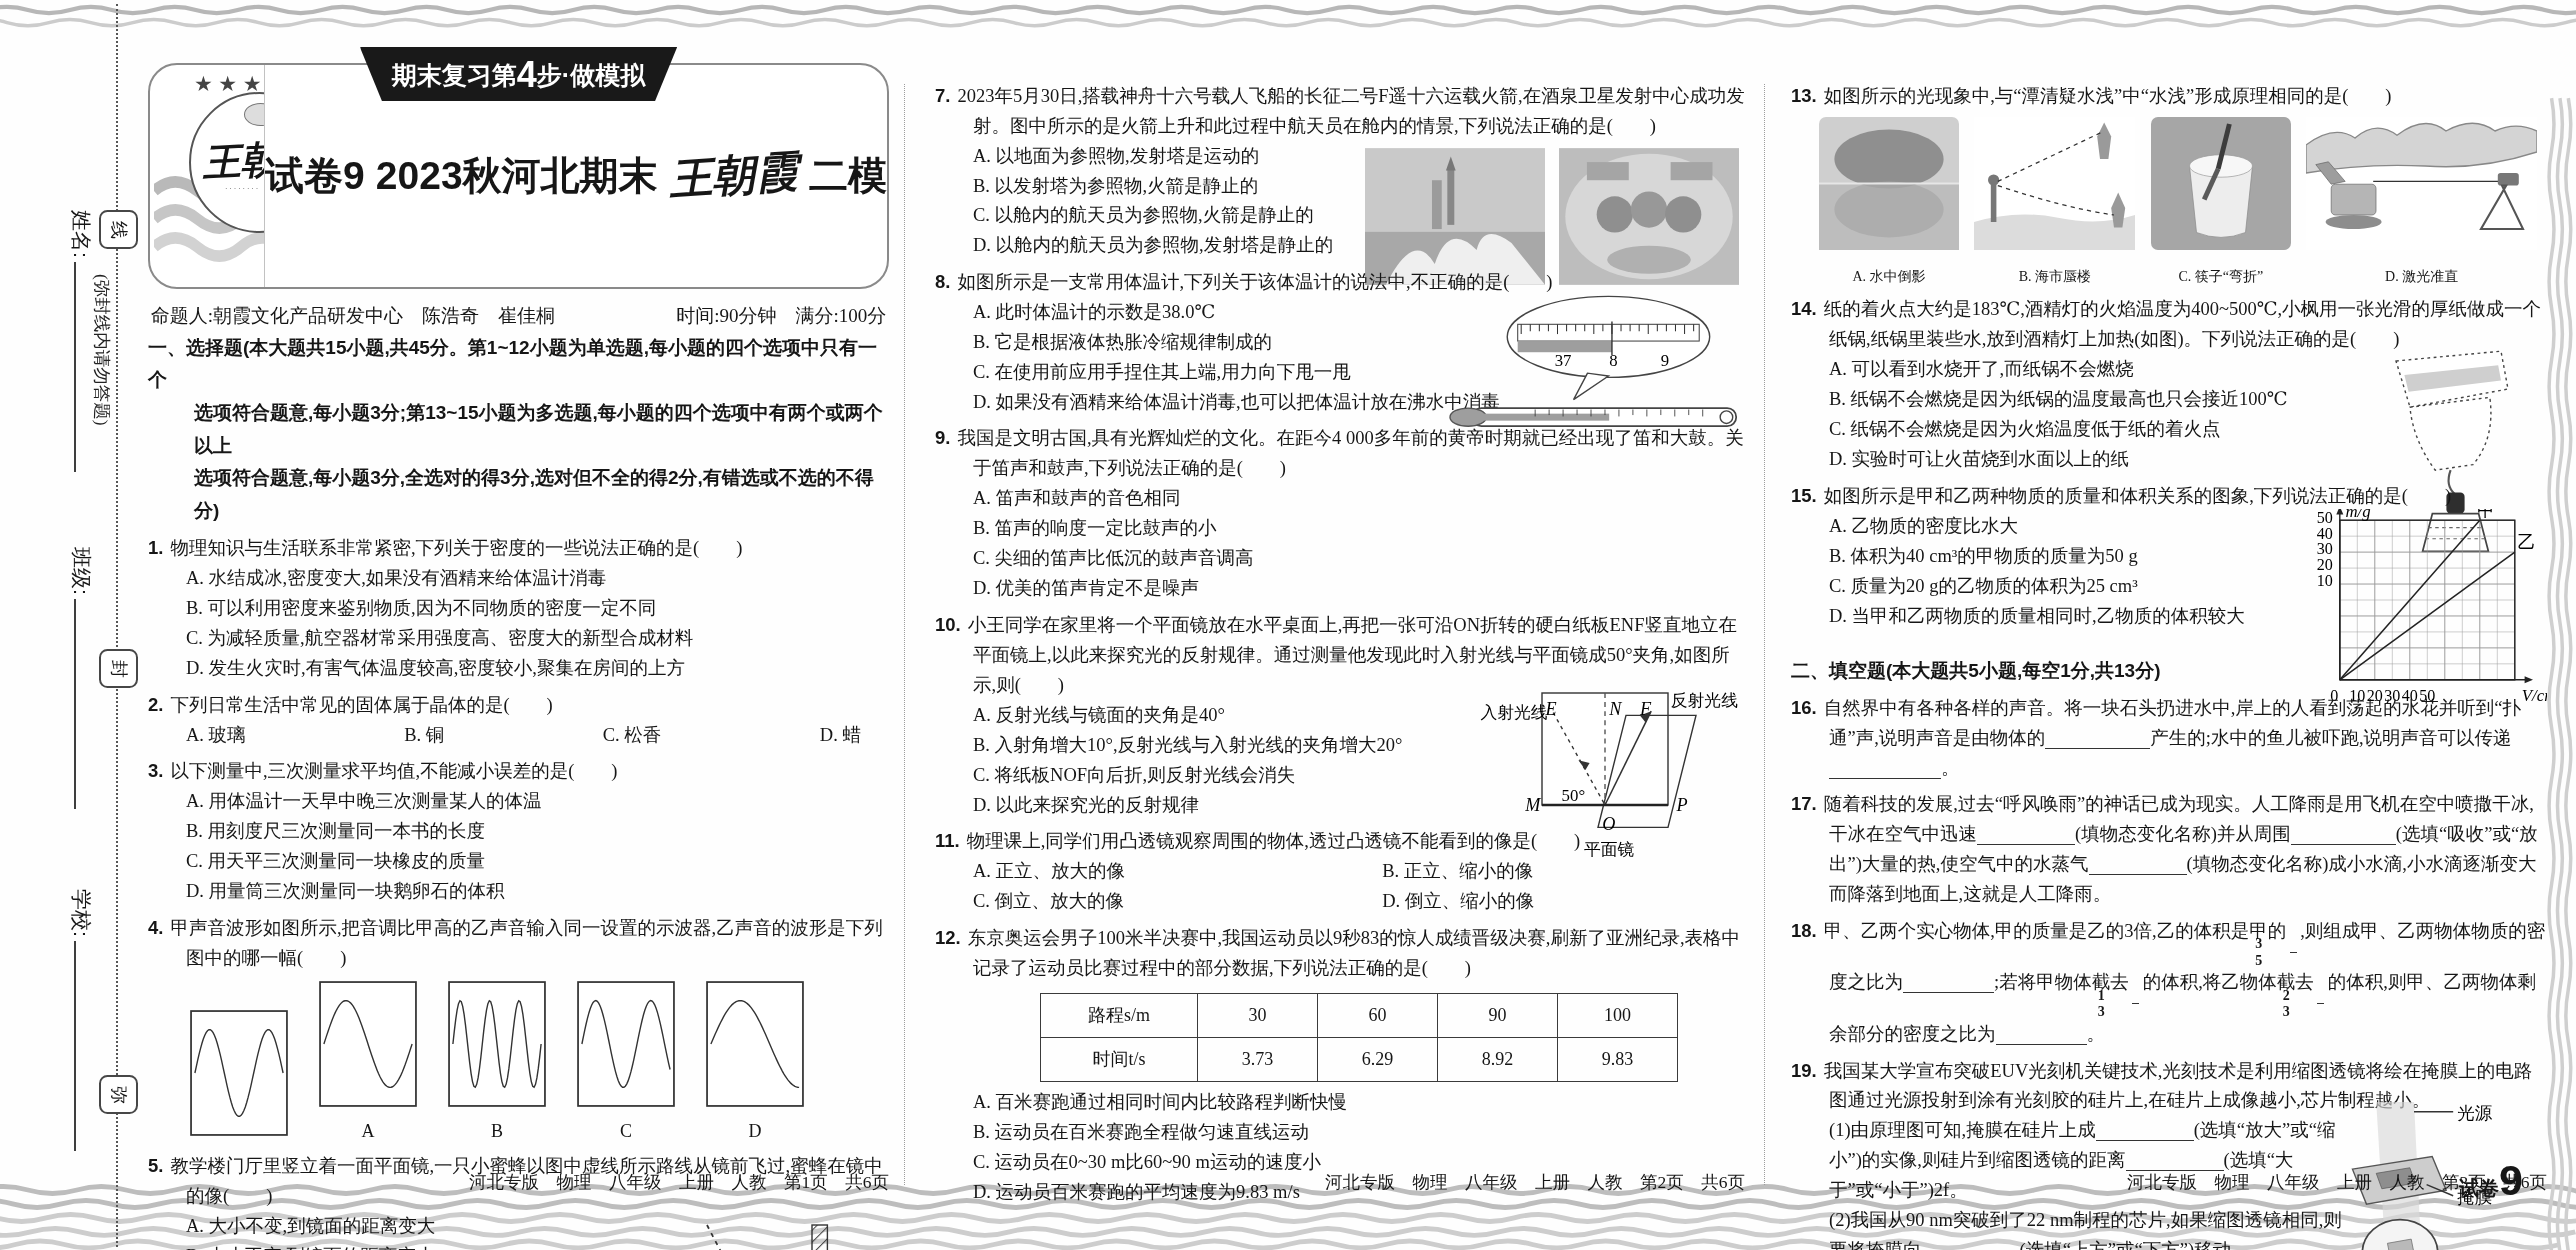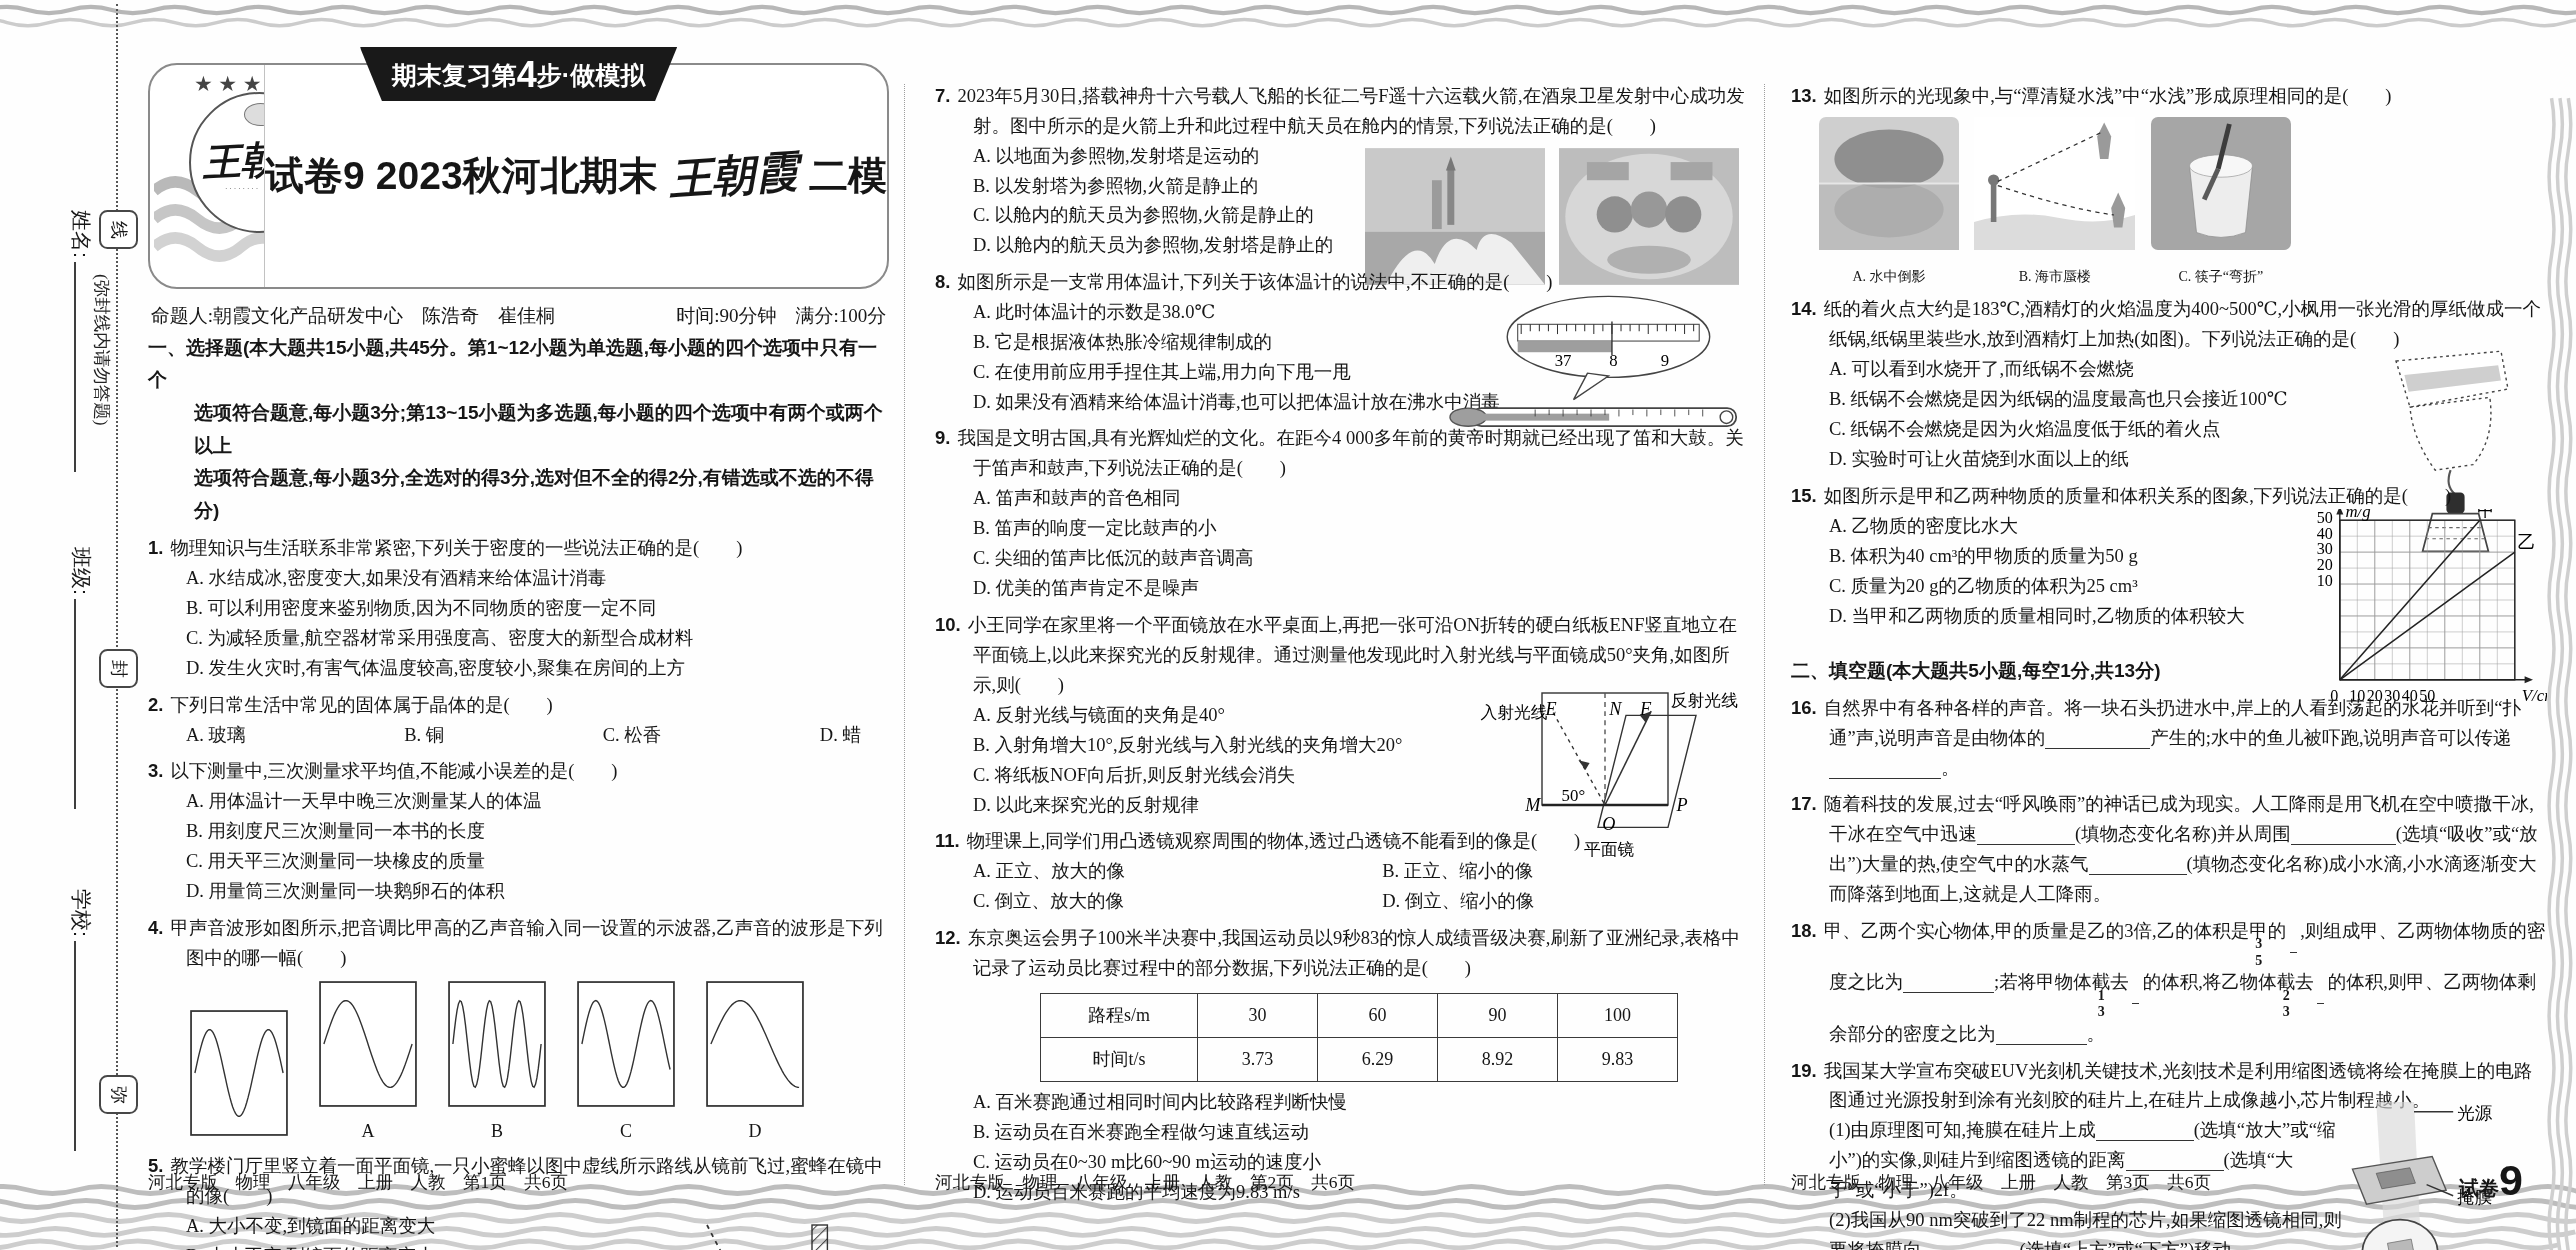--- a/index.html
+++ b/index.html
@@ -65,21 +65,21 @@
   
   .seal-dash{position:absolute;left:116px;top:4.2px;bottom:4.2px;border-left:2.1px dotted #555}
   .seal-box{position:absolute;left:99px;width:35px;height:35px;background:#fff;border:2.1px solid #474747;
             border-radius:8.4px;display:flex;align-items:center;justify-content:center;z-index:2}
   .seal-box span{transform:rotate(90deg);font-size:18px}
   .mlab{position:absolute;left:95px;transform-origin:0 0;transform:rotate(90deg);
         font-size:21px;white-space:nowrap;font-family:"Liberation Sans",sans-serif}
   .mlab .fl{display:inline-block;width:210px;border-bottom:2.1px solid #3e3e3e;height:4.2px;margin-left:4.2px}
   .mnote{position:absolute;left:114px;transform-origin:0 0;transform:rotate(90deg);font-size:17.5px;white-space:nowrap;color:#222}
 
-  .foot{position:absolute;left:0;right:0;bottom:57px;text-align:left;font-size:17.5px}
+  .foot{position:absolute;left:0;right:0;bottom:57px;text-align:right;font-size:17.5px}
   .corner{position:absolute;right:24px;bottom:46px;font-family:"Liberation Sans",sans-serif;font-weight:bold}
   .corner .cs{font-size:20px}.corner .cn{font-size:43px}
 
   svg text{font-family:"Liberation Serif",serif}
 </style>
 </head>
 <body>
 
 <div class="sheet">
 
@@ -417,20 +417,33 @@
         <div class="fg">
           <svg width="140" height="133" viewBox="0 0 200 190">
             <rect width="200" height="190" rx="10" fill="#a6a6a6"></rect>
             <path d="M55 70 h90 l-10 95 q-35 14 -70 0 z" fill="#ededed" stroke="#888"></path>
             <ellipse cx="100" cy="70" rx="45" ry="16" fill="#f7f7f7" stroke="#999"></ellipse>
             <line x1="112" y1="10" x2="96" y2="74" stroke="#3c3c3c" stroke-width="7"></line>
             <line x1="96" y1="74" x2="76" y2="118" stroke="#5a5a5a" stroke-width="7"></line>
           </svg>
           <div class="cap">C. 筷子“弯折”</div>
         </div>
+        <div class="fg">
+          <svg width="231" height="133" viewBox="0 0 330 190">
+            <rect width="330" height="190" fill="#fff"></rect>
+            <path d="M0 40 q40 -30 70 -10 q30 -26 60 -4 q40 -30 70 -6 q40 -22 70 0 q30 -14 60 0 l0 30 q-80 26 -160 20 q-90 -4 -170 10 z" fill="#d4d4d4" stroke="#888" stroke-width="2"></path>
+            <rect x="36" y="96" width="64" height="44" rx="6" fill="#b5b5b5" stroke="#666"></rect>
+            <path d="M36 96 l-22 -28 l18 -4 l24 28 z" fill="#9d9d9d" stroke="#666"></path>
+            <ellipse cx="68" cy="150" rx="40" ry="10" fill="#8d8d8d"></ellipse>
+            <line x1="96" y1="92" x2="282" y2="92" stroke="#333" stroke-width="2"></line>
+            <rect x="274" y="80" width="30" height="18" rx="4" fill="#777"></rect>
+            <polygon points="280,98 310,160 250,160 286,98" fill="none" stroke="#555" stroke-width="3"></polygon>
+          </svg>
+          <div class="cap">D. 激光准直</div>
+        </div>
       </div>
     </div>
 
     <div class="q">
       <div class="stem"><span class="qnum">14.</span><span>纸的着火点大约是183℃,酒精灯的火焰温度为400~500℃,小枫用一张光滑的厚纸做成一个纸锅,纸锅里装些水,放到酒精灯上加热(如图)。下列说法正确的是(　　)</span></div>
       <div class="opt narrow">A. 可以看到水烧开了,而纸锅不会燃烧</div>
       <div class="opt narrow">B. 纸锅不会燃烧是因为纸锅的温度最高也只会接近100℃</div>
       <div class="opt narrow">C. 纸锅不会燃烧是因为火焰温度低于纸的着火点</div>
       <div class="opt narrow">D. 实验时可让火苗烧到水面以上的纸</div>
       <svg width="161" height="210" style="position:absolute;right:18px;top:53px" viewBox="0 0 230 300">

